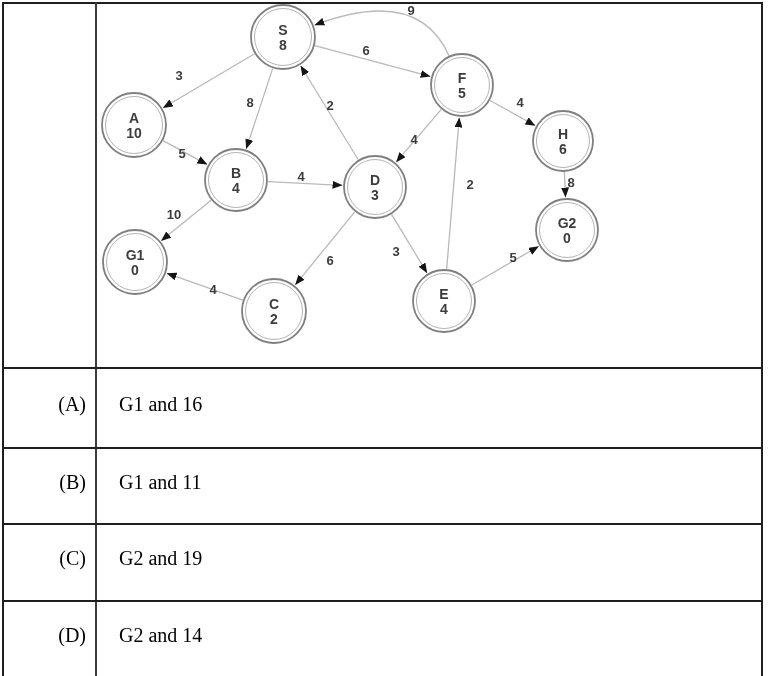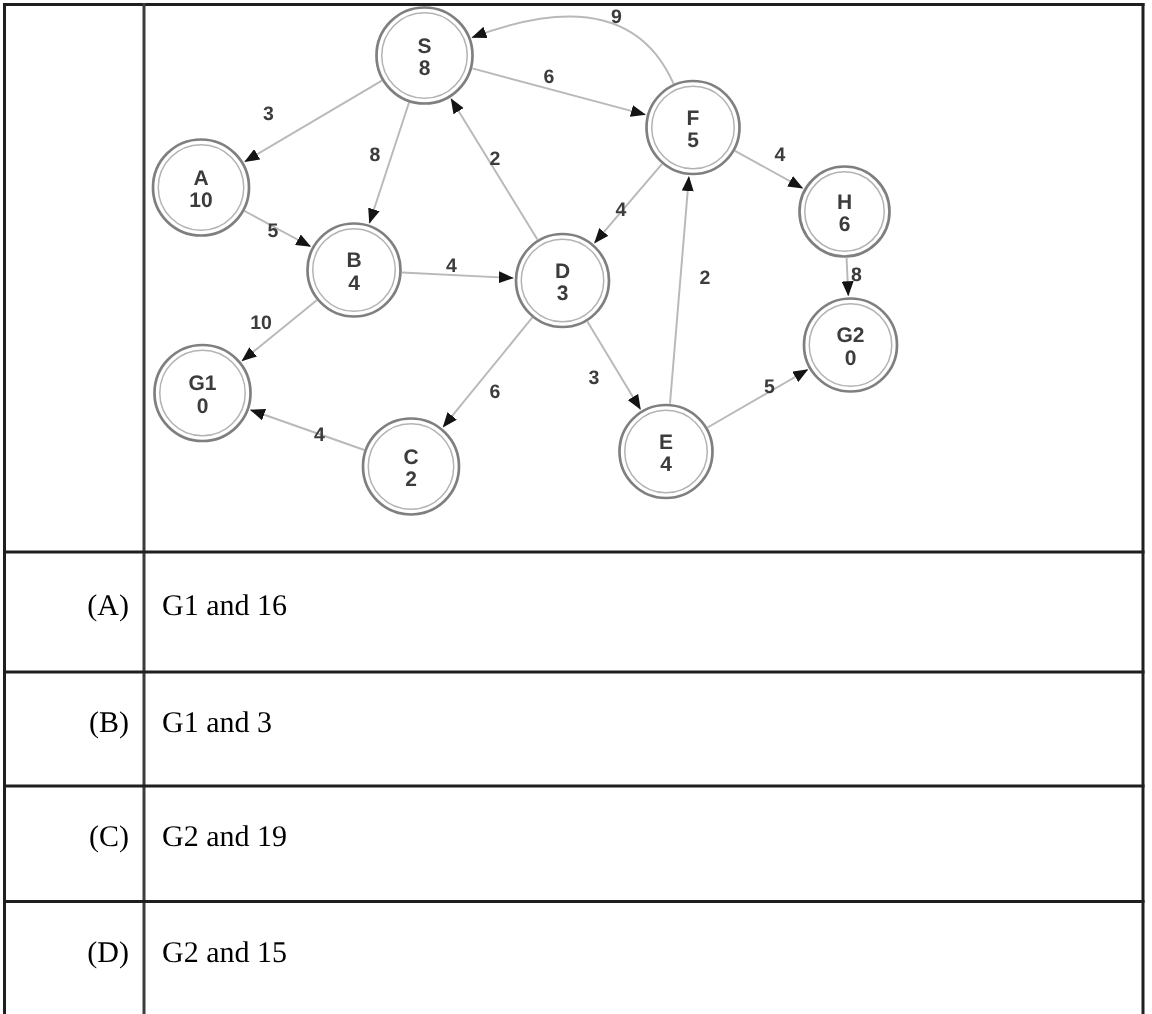--- a/index.html
+++ b/index.html
@@ -26,21 +26,21 @@
   }
   .opt-row.rA{top:369px;height:78px;}
   .opt-row.rB{top:449px;height:74px;}
   .opt-row.rC{top:525px;height:75px;}
   .opt-row.rD{top:602px;height:74px;}
   .cell-letter{
     width:93px;flex:0 0 93px;text-align:right;padding-right:9px;box-sizing:border-box;
     font-size:20px;color:#000;transform:translateY(-4px);
   }
   .cell-text{
-    padding-left:13px;font-size:20px;color:#000;transform:translateY(-4px);
+    padding-left:24px;font-size:20px;color:#000;transform:translateY(-4px);
   }
 </style>
 </head>
 <body>
 
 <div class="page">
   <div class="outer-border"></div>
 
   <svg class="graph-svg" id="graph" viewBox="0 2 768 364">
       <defs>
@@ -153,23 +153,23 @@
   <div class="hline h2"></div>
   <div class="hline h3"></div>
   <div class="hline h4"></div>
 
   <div class="opt-row rA">
     <div class="cell-letter">(A)</div>
     <div class="cell-text">G1 and 16</div>
   </div>
   <div class="opt-row rB">
     <div class="cell-letter">(B)</div>
-    <div class="cell-text">G1 and 3</div>
+    <div class="cell-text">G1 and 11</div>
   </div>
   <div class="opt-row rC">
     <div class="cell-letter">(C)</div>
     <div class="cell-text">G2 and 19</div>
   </div>
   <div class="opt-row rD">
     <div class="cell-letter">(D)</div>
-    <div class="cell-text">G2 and 15</div>
+    <div class="cell-text">G2 and 14</div>
   </div>
 </div>
 
 </body></html>

